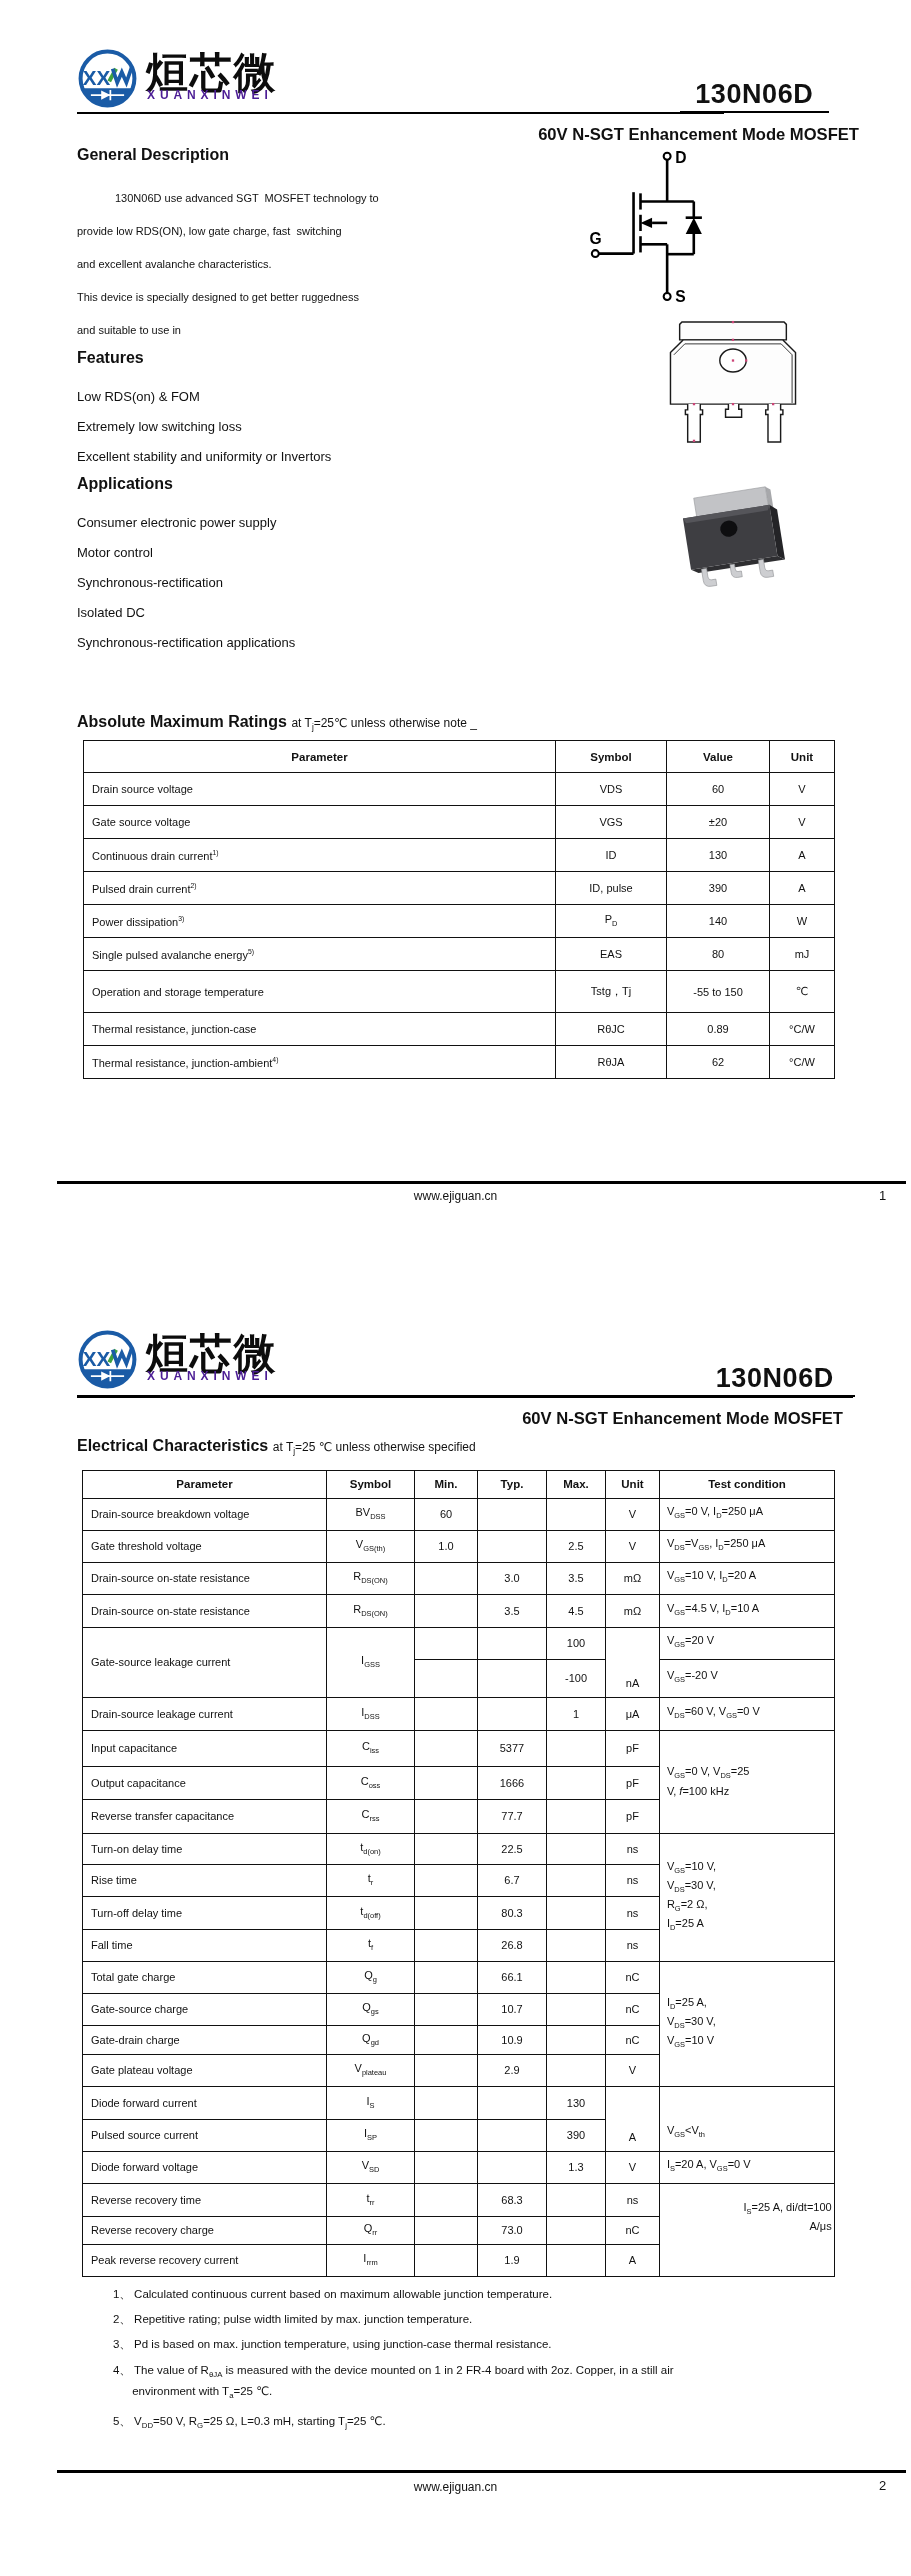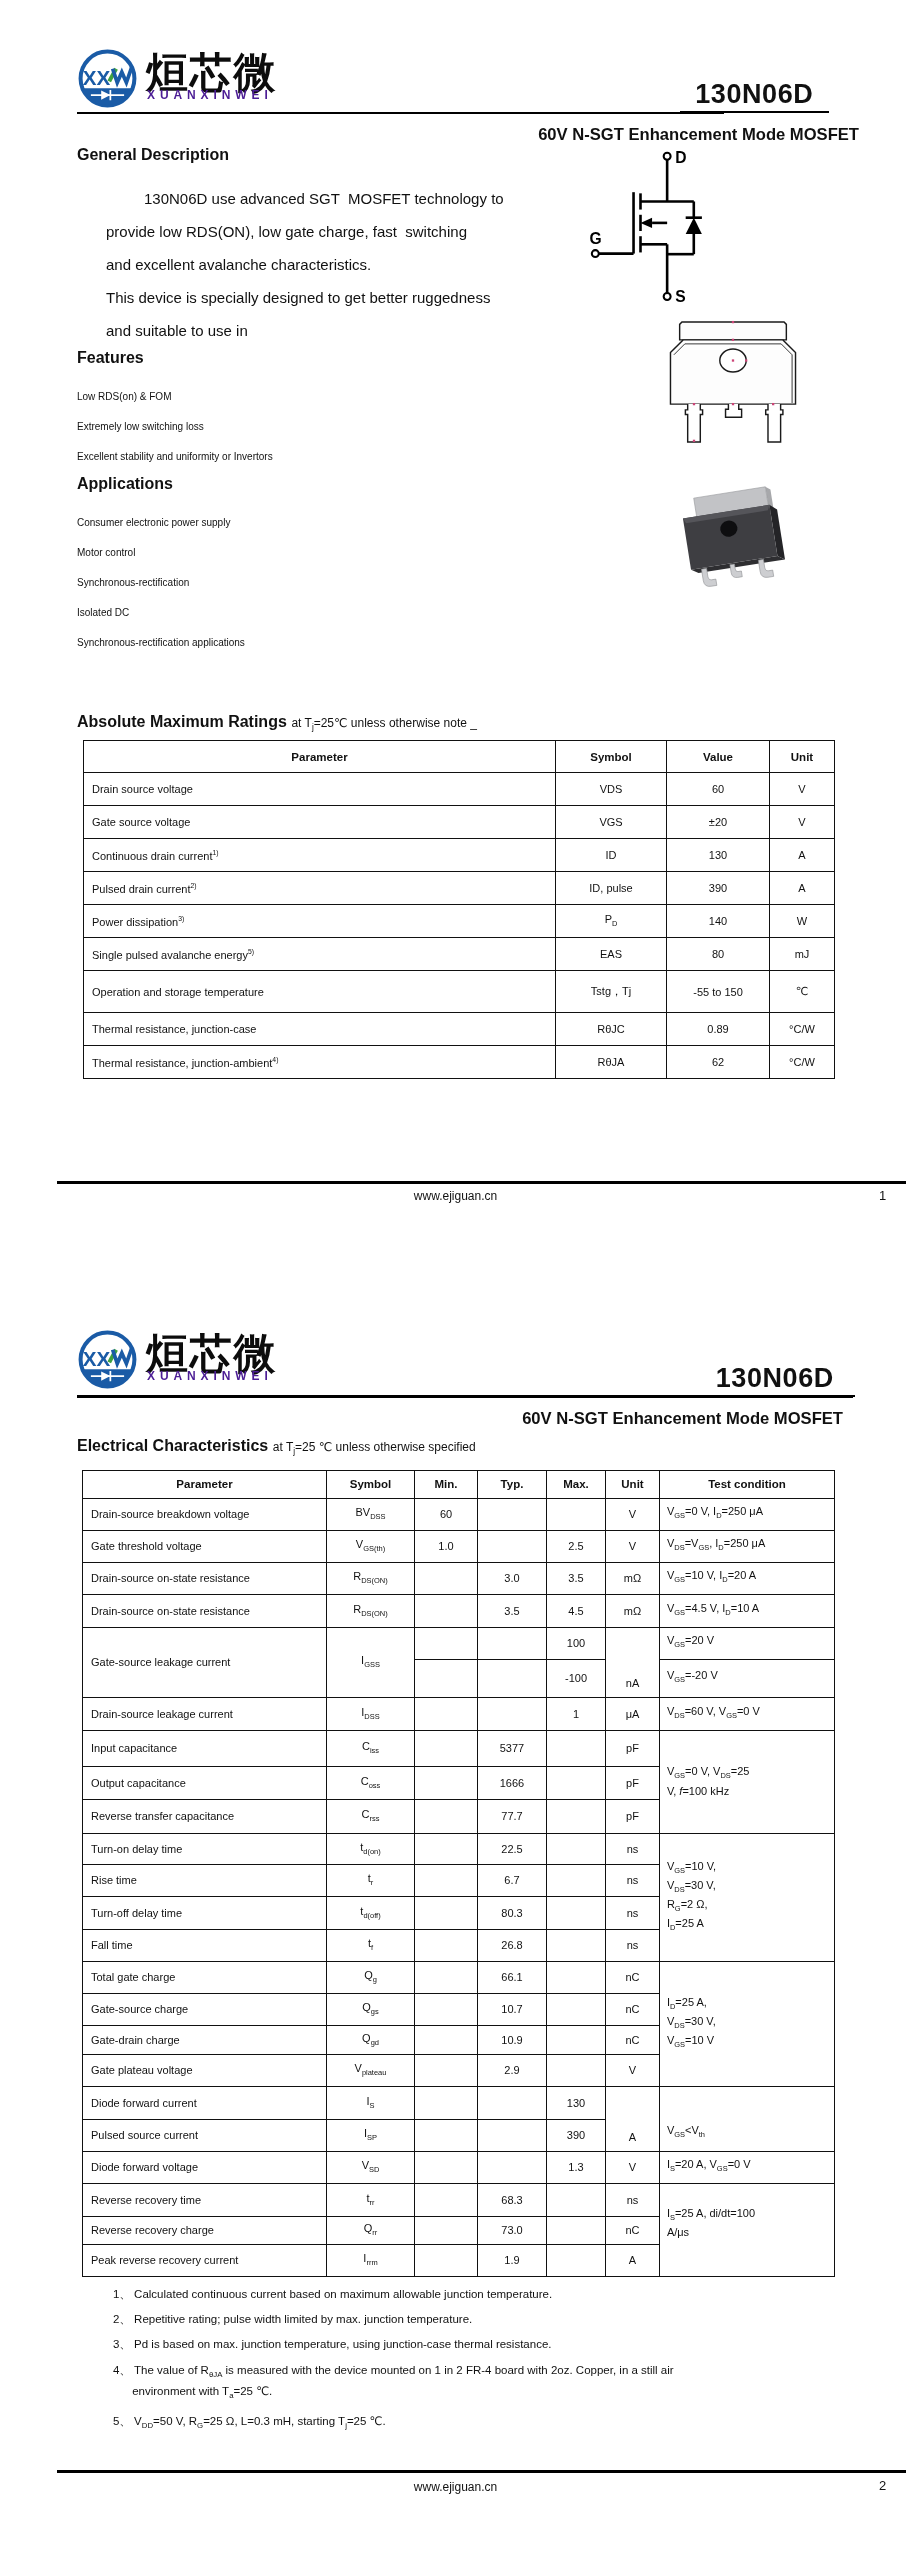--- a/index.html
+++ b/index.html
@@ -9,33 +9,33 @@
   
   .logo{width:229px;height:64px;}
   .logo-cn{position:absolute;left:70px;top:-2.3px;font-size:42px;font-weight:800;letter-spacing:1.7px;color:#0c0c0c;white-space:nowrap;}
   .logo-en{position:absolute;left:71px;top:41px;font-size:12px;font-weight:600;letter-spacing:4.9px;color:#4c1d95;white-space:nowrap;}
   
   .part-title{font-size:27px;font-weight:800;border-bottom:2.3px solid #000;padding:0 2.3px 1.1px 2.3px;letter-spacing:0.6px;}
   .rule{background:#000;}
   .subtitle{font-size:16.6px;font-weight:800;white-space:nowrap;}
   .h-section{font-size:16px;font-weight:800;white-space:nowrap;}
   .h-cond{font-size:12px;font-weight:400;margin-left:4.6px;}
-  .para div{font-size:15px;line-height:33px;white-space:pre;margin-left:29px;}
+  .para div{font-size:11px;line-height:33px;white-space:pre;}
   .para .indent{ text-indent:38px;}
-  .list div{font-size:10px;line-height:30px;white-space:pre;}
+  .list div{font-size:13px;line-height:30px;white-space:pre;}
   
   table{border-collapse:collapse;table-layout:fixed;}
   td,th{border:1.1px solid #111;font-size:11px;text-align:center;vertical-align:middle;padding:1.1px 2.3px;overflow:hidden;}
   th{font-size:11.5px;font-weight:700;}
   #t1 td,#t1 th,#t2 td,#t2 th{border-width:1.1px;}
   #t1,#t2{border:1.7px solid #111;}
   td.pl{text-align:left;padding-left:8px;}
   td.tl{text-align:left;padding-left:6.9px;line-height:15px;}
   td.vb{vertical-align:bottom;padding-bottom:8px;}
-  td.vt{vertical-align:top;padding-top:22px;}
+  td.vt{vertical-align:top;padding-top:16px;text-align:right;}
   tr.thick-top td{border-top-width:2.3px;}
   sub{font-size:68%;}
   sup{font-size:62%;}
   
   .notes div{font-size:11.5px;line-height:16px;margin-bottom:9.2px;white-space:pre-wrap;}
   .footer-url{width:911px;text-align:center;font-size:12px;}
   .page-num{font-size:13px;}
   svg text{font-family:"Liberation Sans","DejaVu Sans",sans-serif;}
 </style>
 </head>

